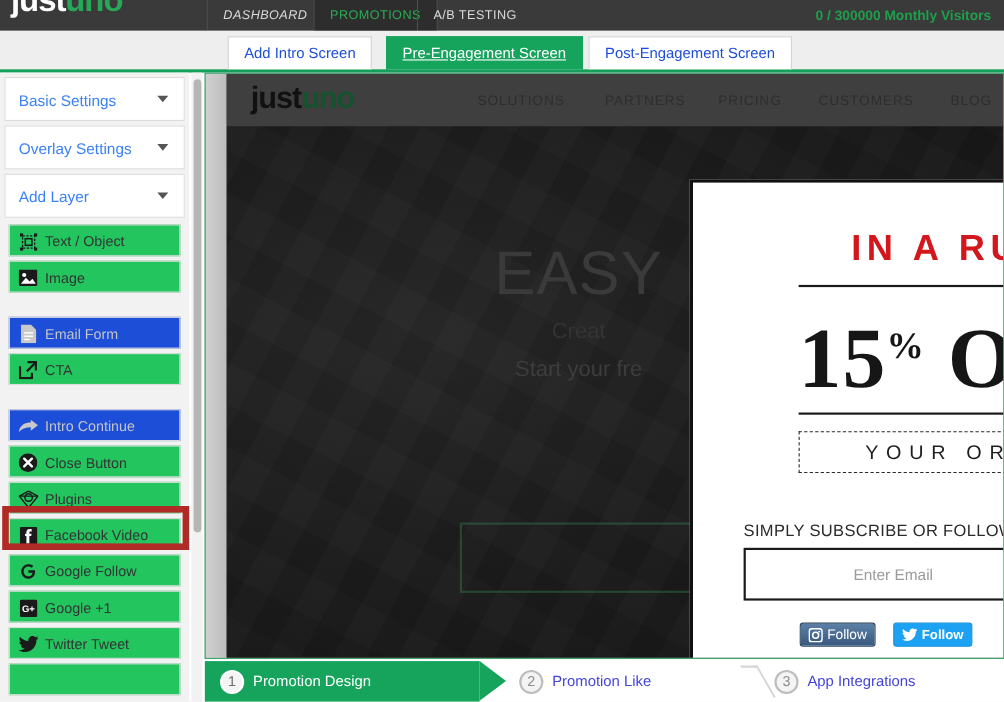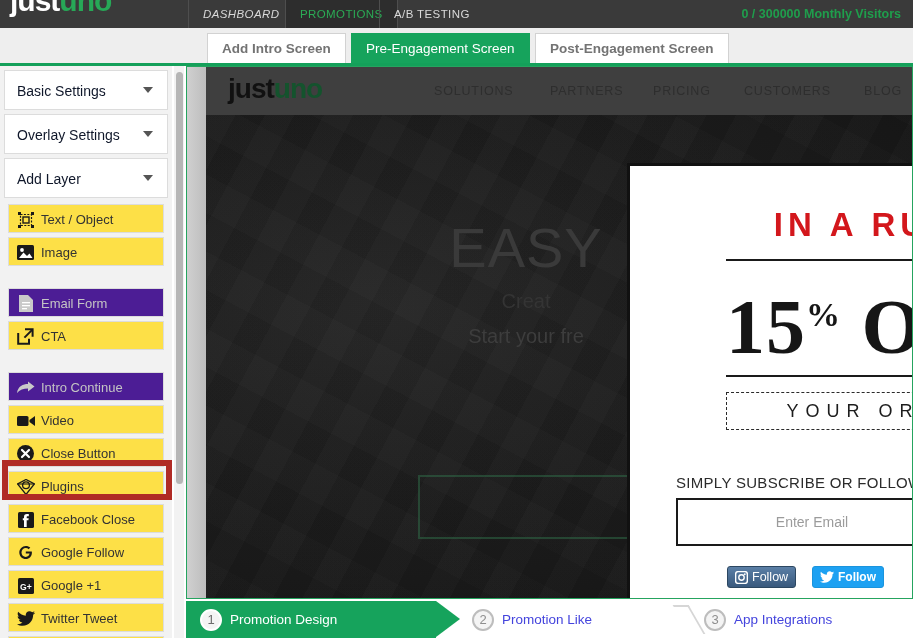--- a/index.html
+++ b/index.html
@@ -43,60 +43,59 @@
   }
 
   
   #subtabs {
     position: absolute; left: 0; top: 28px; width: 913px; height: 38px;
     background: #eeeeee; border-bottom: 3px solid #14a05a;
   }
   .screen-tab {
     position: absolute; bottom: 0; height: 30px; line-height: 30px;
     font-size: 13.5px; text-align: center;
-    background: #ffffff; color: #737373;
+    background: #ffffff; color: #1d4ed8;
     border: 1px solid #d2d2d2; border-bottom: none;
     padding: 0 14px;
-    font-weight: bold;
   }
   #tab-intro { left: 207px; }
   #tab-pre {
     left: 351px; background: #16a35c; color: #ffffff;
-    border-color: #16a35c; font-weight: normal;
+    border-color: #16a35c; font-weight: normal; text-decoration: underline;
   }
   #tab-post { left: 535px; }
 
   
   #sidebar {
     position: absolute; left: 0; top: 66px; width: 172px; height: 572px;
     background: #f2f2f2; overflow: hidden;
   }
   .accordion {
     position: relative; margin: 0 4px 4px 4px; height: 40px;
     background: #ffffff; border: 1px solid #dcdcdc;
   }
   .accordion:first-child { margin-top: 4px; }
   .acc-label {
     position: absolute; left: 12px; top: 0; height: 40px; line-height: 40px;
-    font-size: 14px; color: #0f172a;
+    font-size: 14px; color: #3b82f6;
   }
   .acc-caret {
     position: absolute; right: 14px; top: 16px;
     width: 0; height: 0;
     border-left: 5px solid transparent;
     border-right: 5px solid transparent;
     border-top: 6px solid #555555;
   }
 
   #layer-list { position: relative; margin-top: 6px; }
   .layer-item {
     position: relative; margin: 0 8px 4px 8px; height: 29px;
-    background: #fde047; border: 1px solid #dcdcdc;
-  }
-  .layer-item.disabled { background: #4c1d95; margin-top: 22px; }
+    background: #22c55e; border: 1px solid #dcdcdc;
+  }
+  .layer-item.disabled { background: #1d4ed8; margin-top: 22px; }
   .li-icon {
     position: absolute; left: 7px; top: 5px;
     width: 19px; height: 19px;
     display: flex; align-items: center; justify-content: center;
     color: #1a1a1a;
   }
   .layer-item.disabled .li-icon { color: #c9c9c9; }
   .li-icon svg { display: block; }
   .li-label {
     position: absolute; left: 32px; top: 0; height: 29px; line-height: 29px;
@@ -377,29 +376,20 @@
 
     <div class="layer-item disabled">
       <span class="li-icon">
         <svg width="18" height="14" viewBox="0 0 18 14">
             <path d="M0 12 C1 5 6 3 11 3 V0.5 L17.5 5.5 L11 10.5 V7.5 C6.5 7.5 2.5 8.8 0 12 Z" fill="currentColor"></path>
           </svg>
       </span>
       <span class="li-label">Intro Continue Button</span>
     </div>
 
-    <div class="layer-item">
-      <span class="li-icon">
-        <svg width="18" height="12" viewBox="0 0 18 12">
-            <rect x="0" y="1" width="11.5" height="10" rx="1.6" fill="currentColor"></rect>
-            <path d="M12.5 5 L18 1 V11 L12.5 7 Z" fill="currentColor"></path>
-          </svg>
-      </span>
-      <span class="li-label">Video</span>
-    </div>
 
 
     <div class="layer-item">
       <span class="li-icon">
         <svg width="17" height="17" viewBox="0 0 17 17">
             <circle cx="8.5" cy="8.5" r="8.5" fill="currentColor"></circle>
             <path d="M5 5 L12 12 M12 5 L5 12" stroke="#ffffff" stroke-width="2.2" stroke-linecap="round"></path>
           </svg>
       </span>
       <span class="li-label">Close Button</span>
@@ -416,21 +406,21 @@
       <span class="li-label">Plugins</span>
     </div>
 
     <div class="layer-item">
       <span class="li-icon">
         <svg width="16" height="16" viewBox="0 0 16 16">
             <rect width="16" height="16" rx="1.6" fill="currentColor"></rect>
             <path d="M10.4 8.3 H8.7 V15 H6 V8.3 H4.8 V6.2 H6 V5 C6 3.2 6.8 2 9 2 H10.8 V4.2 H9.6 C8.9 4.2 8.7 4.5 8.7 5.1 V6.2 H10.7 Z" fill="#ffffff"></path>
           </svg>
       </span>
-      <span class="li-label">Facebook Close</span>
+      <span class="li-label">Facebook Video</span>
     </div>
 
     <div class="layer-item">
       <span class="li-icon">
         <svg width="17" height="17" viewBox="0 0 17 17">
             <path d="M8.8 7.4 V9.6 H12.6 C12.3 11.6 10.7 12.9 8.8 12.9 C6.4 12.9 4.5 11 4.5 8.5 C4.5 6 6.4 4.1 8.8 4.1 C9.9 4.1 10.9 4.5 11.7 5.2 L13.3 3.6 C12.1 2.5 10.6 1.9 8.8 1.9 C5.2 1.9 2.3 4.9 2.3 8.5 C2.3 12.1 5.2 15.1 8.8 15.1 C12.4 15.1 14.9 12.5 14.9 8.8 C14.9 8.3 14.9 7.8 14.8 7.4 Z" fill="currentColor"></path>
           </svg>
       </span>
       <span class="li-label">Google Follow</span>
     </div>

